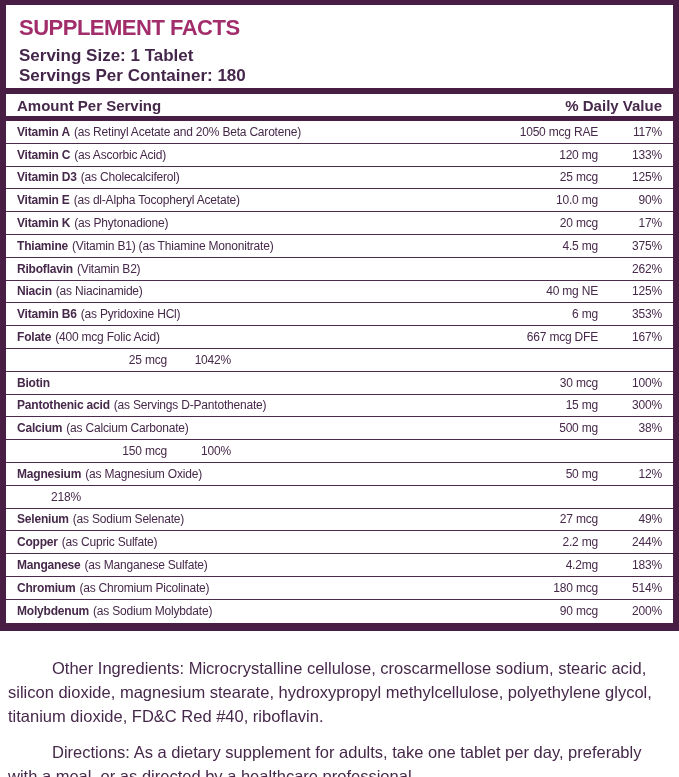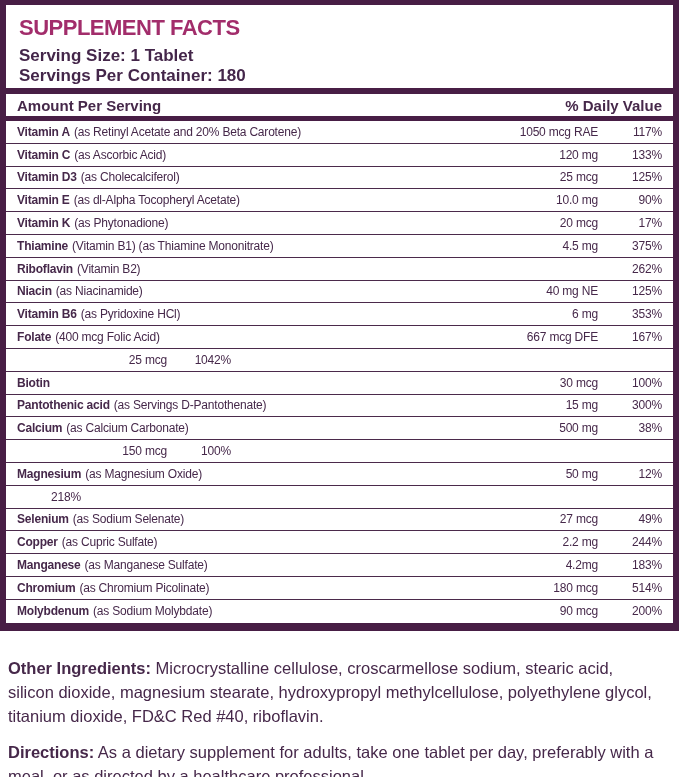--- a/index.html
+++ b/index.html
@@ -51,21 +51,21 @@
   .cell-dv  { width: 64px;  text-align: right; white-space: nowrap; }
   .footer {
     margin-top: 25px;
     padding-left: 8px;
     font-size: 16.5px;
     line-height: 24px;
     max-width: 660px;
     color: #46284a;
   }
   .footer p + p { margin-top: 12px; }
-  .lead { font-weight: bold; }
+  .lead { font-weight: normal; margin-left: 44px; }
 </style>
 </head>
 <body>
 
 <div class="frame">
   <div class="titleblock">
     <div class="title">SUPPLEMENT FACTS</div>
     <div class="serving">Serving Size: 1 Tablet</div>
     <div class="serving">Servings Per Container: 180</div>
   </div>

